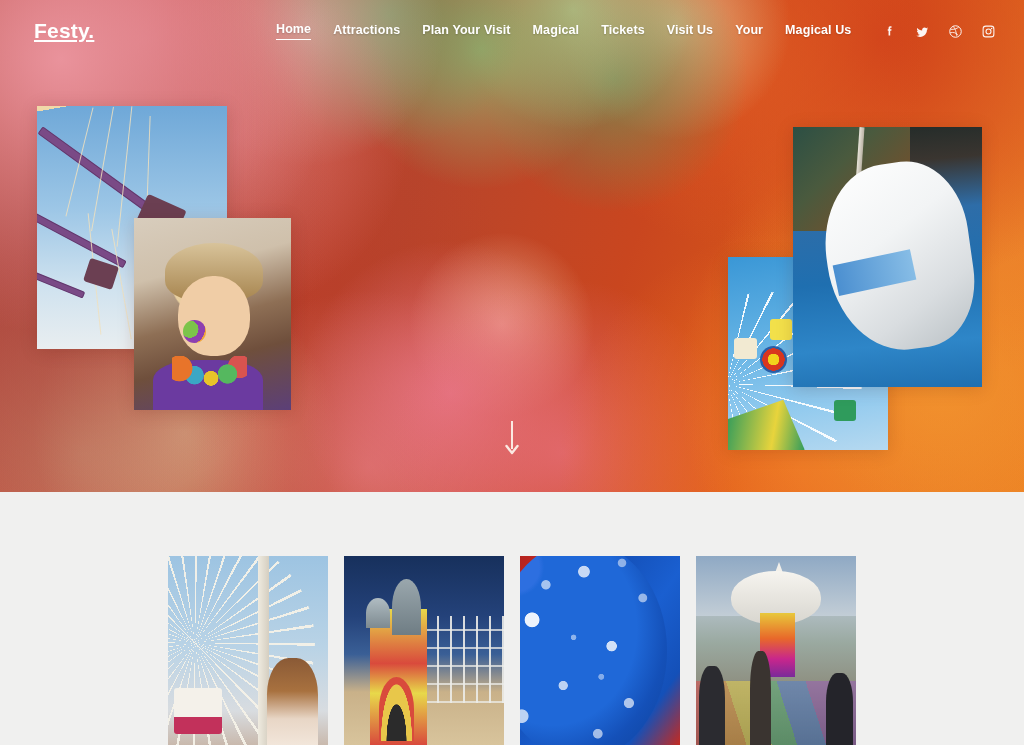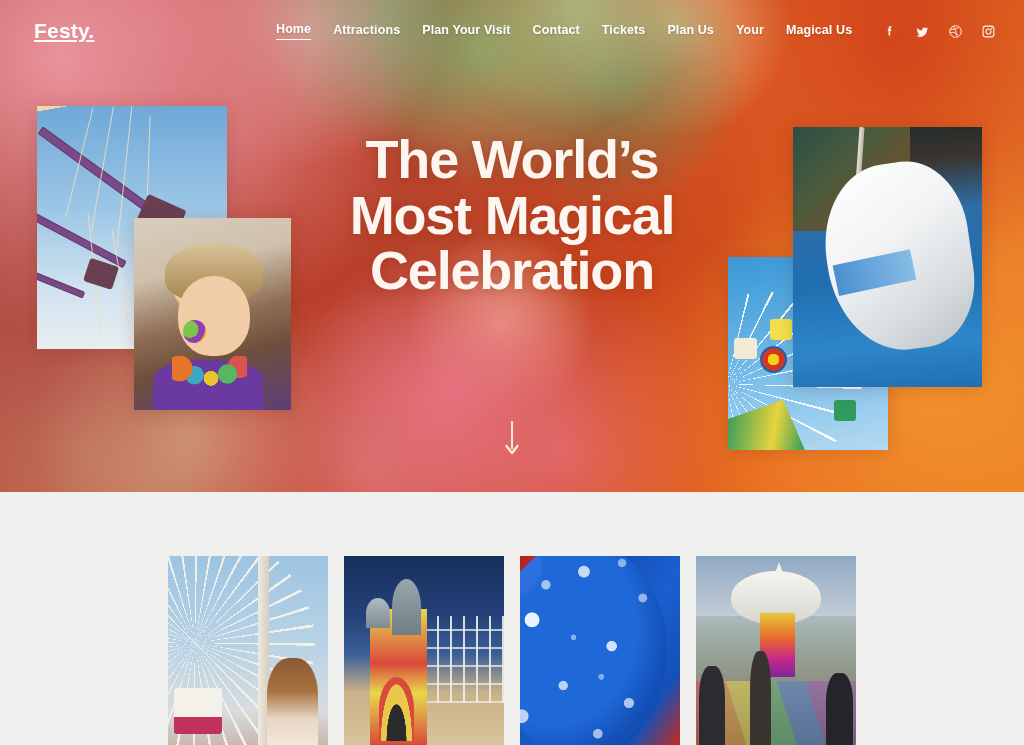--- a/index.html
+++ b/index.html
@@ -352,23 +352,23 @@
 <section class="hero">
   <div class="hero-bg"></div>
 
   <header class="topbar">
     <a class="logo" href="#">Festy.</a>
 
     <nav class="nav">
       <a href="#" class="active">Home</a>
       <a href="#">Attractions</a>
       <a href="#">Plan Your Visit</a>
-      <a href="#">Contact</a>
+      <a href="#">Magical</a>
       <a href="#">Tickets</a>
-      <a href="#">Plan Us</a>
+      <a href="#">Visit Us</a>
       <a href="#">Your</a>
       <a href="#">Magical Us</a>
     </nav>
 
     <div class="socials">
       <a href="#" class="ic" aria-label="Facebook">
         <svg width="15" height="15" viewBox="0 0 24 24">
             <path fill="currentColor" d="M15.2 8.3h-2.1V6.9c0-.6.4-.8.7-.8h1.4V3.6h-2c-2.2 0-2.7 1.6-2.7 2.7v2h-1.3v2.6h1.3v7.5h2.6v-7.5h1.8l.3-2.6z"></path>
           </svg>
       </a>
@@ -426,25 +426,20 @@
   </div>
 
   <div class="ph ph-horse">
     <div class="canopy"></div>
     <div class="pole"></div>
     <div class="body"></div>
     <div class="saddle"></div>
   </div>
 
   <div class="hero-copy">
-    <h1 class="headline">
-      <span>The World’s</span><br>
-      <span>Most Magical</span><br>
-      <span>Celebration</span>
-    </h1>
   </div>
 
   <a href="#" class="scroll-arrow" aria-label="Scroll down">
     <svg width="16" height="34" viewBox="0 0 16 34">
       <line x1="8" y1="0" x2="8" y2="28" stroke="#fbe9e2" stroke-width="2"></line>
       <path d="M2.5 25 L8 32 L13.5 25" fill="none" stroke="#fbe9e2" stroke-width="2.4" stroke-linecap="round" stroke-linejoin="round"></path>
     </svg>
   </a>
 </section>
 

